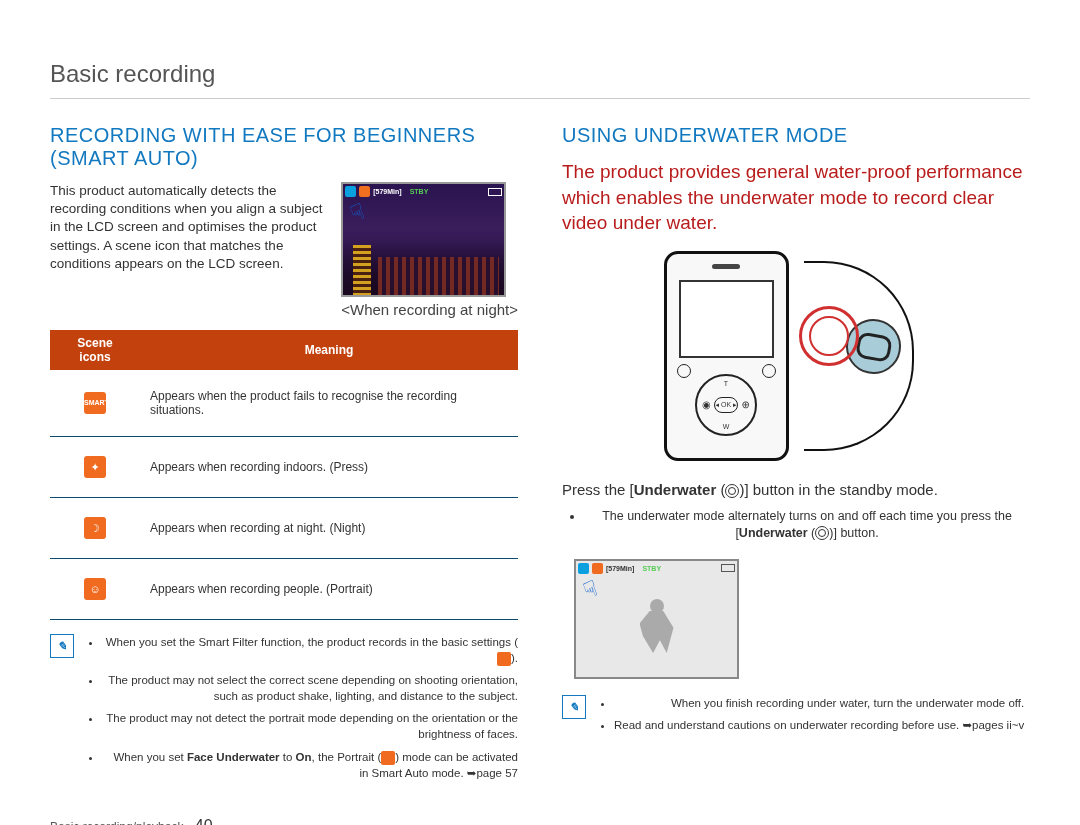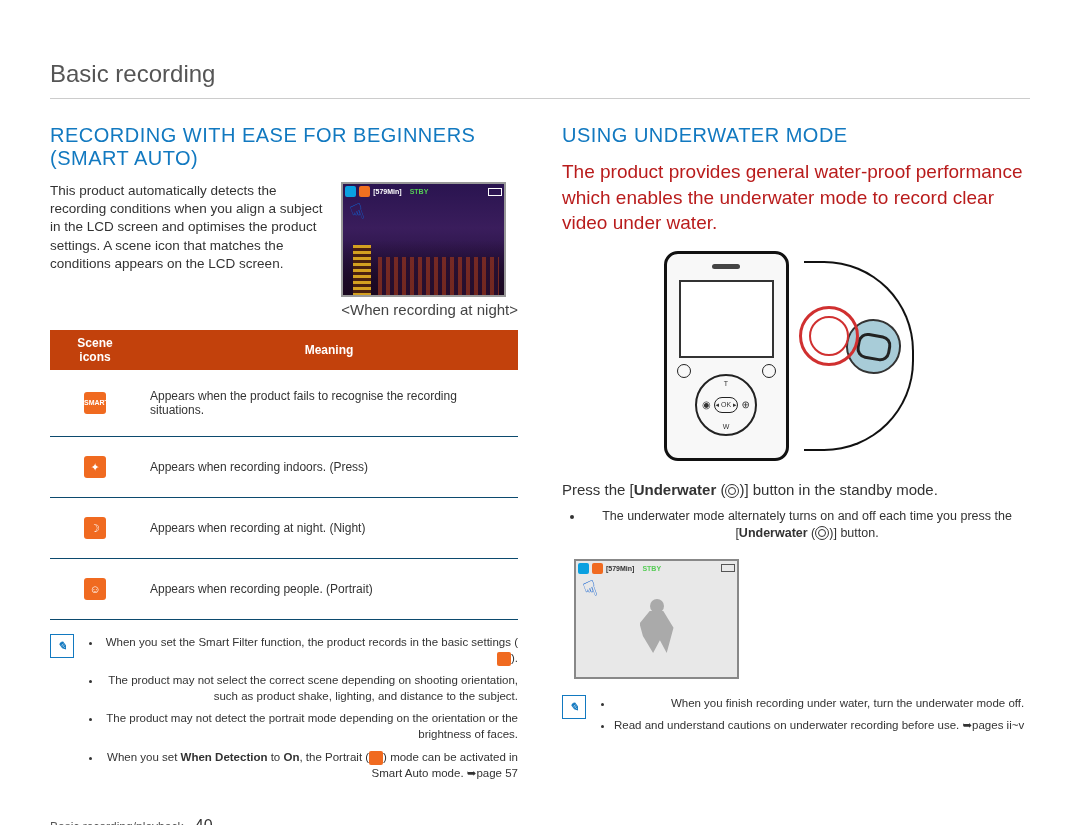--- a/index.html
+++ b/index.html
@@ -316,21 +316,21 @@
         </tr>
       </tbody>
     </table>
 
     <div class="note-box">
       <div class="note-badge">✎</div>
       <ul>
         <li>When you set the Smart Filter function, the product records in the basic settings (<span class="inline-icon"></span>).</li>
         <li>The product may not select the correct scene depending on shooting orientation, such as product shake, lighting, and distance to the subject.</li>
         <li>The product may not detect the portrait mode depending on the orientation or the brightness of faces.</li>
-        <li>When you set <b>When Detection</b> to <b>On</b>, the Portrait (<span class="inline-icon"></span>) mode can be activated in Smart Auto mode. ➥page 57</li>
+        <li>When you set <b>Face Underwater</b> to <b>On</b>, the Portrait (<span class="inline-icon"></span>) mode can be activated in Smart Auto mode. ➥page 57</li>
       </ul>
     </div>
   </div>
 
   <div class="col">
     <div class="section-heading">USING UNDERWATER MODE</div>
     <div class="body-text">The product provides general water-proof performance which enables the underwater mode to record clear video under water.</div>
 
     <div class="device-row">
       <div class="device">

